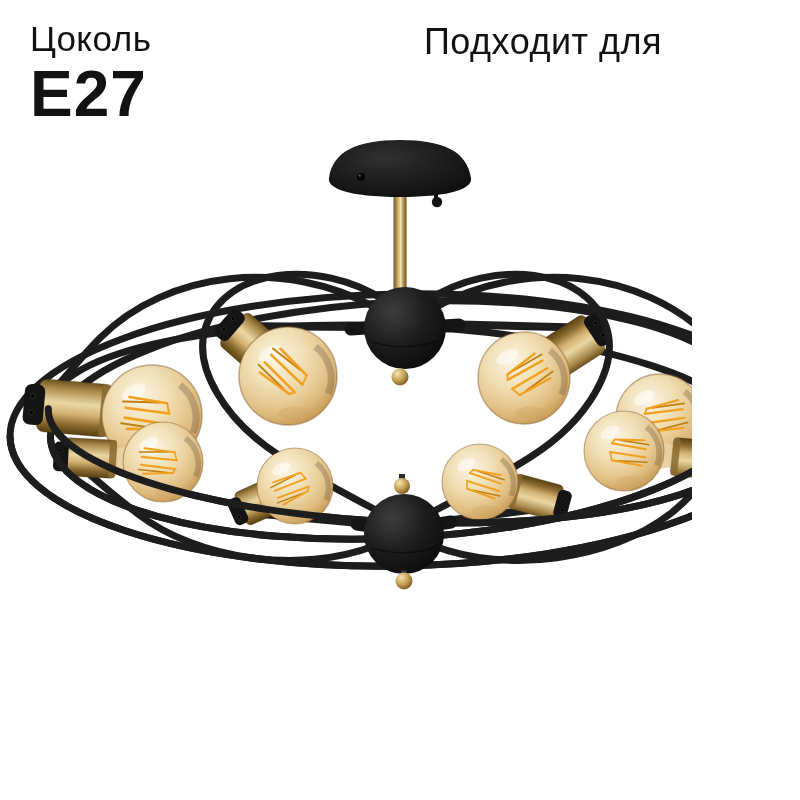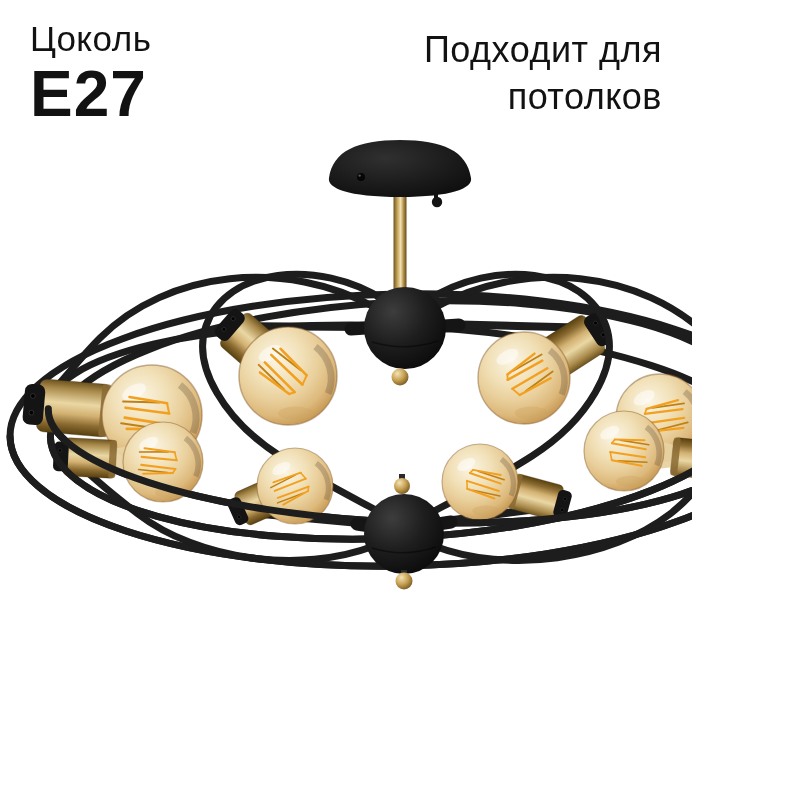--- a/index.html
+++ b/index.html
@@ -8,39 +8,38 @@
     width:692px;height:800px;
     background:var(--background,#ffffff);
     overflow:hidden;
     font-family:"Liberation Sans",sans-serif;
     color:var(--text,#121212);
   }
   .badge-left{position:absolute;left:30px;top:20px;line-height:1.1;}
   .badge-left .word{font-size:35px;font-weight:500;letter-spacing:.5px;}
   .badge-left .value{font-size:64px;font-weight:800;letter-spacing:1px;}
   .badge-right{
-    position:absolute;right:30px;top:26px;text-align:right;
+    position:absolute;right:30px;top:18px;text-align:left;
     font-size:36px;font-weight:500;line-height:47px;letter-spacing:.5px;
   }
   figure.product{position:absolute;inset:0;margin:0;}
   svg{display:block;}
 </style>
 </head>
 <body>
 
 <div class="stage">
 
   <div class="badge-left">
     <div class="word">Цоколь</div>
     <div class="value">E27</div>
   </div>
 
   <div class="badge-right">
     <div>Подходит для</div>
-    <div>потолков</div>
   </div>
 
   <figure class="product">
   <svg width="800" height="800" viewBox="0 0 800 800" xmlns="http://www.w3.org/2000/svg">
     <defs>
       <radialGradient id="glassG" cx="38%" cy="32%" r="78%">
         <stop offset="0" stop-color="#fbf5e4"></stop>
         <stop offset="0.32" stop-color="#f2e2bb"></stop>
         <stop offset="0.55" stop-color="#e9cf9b"></stop>
         <stop offset="0.75" stop-color="#ddb97c"></stop>

